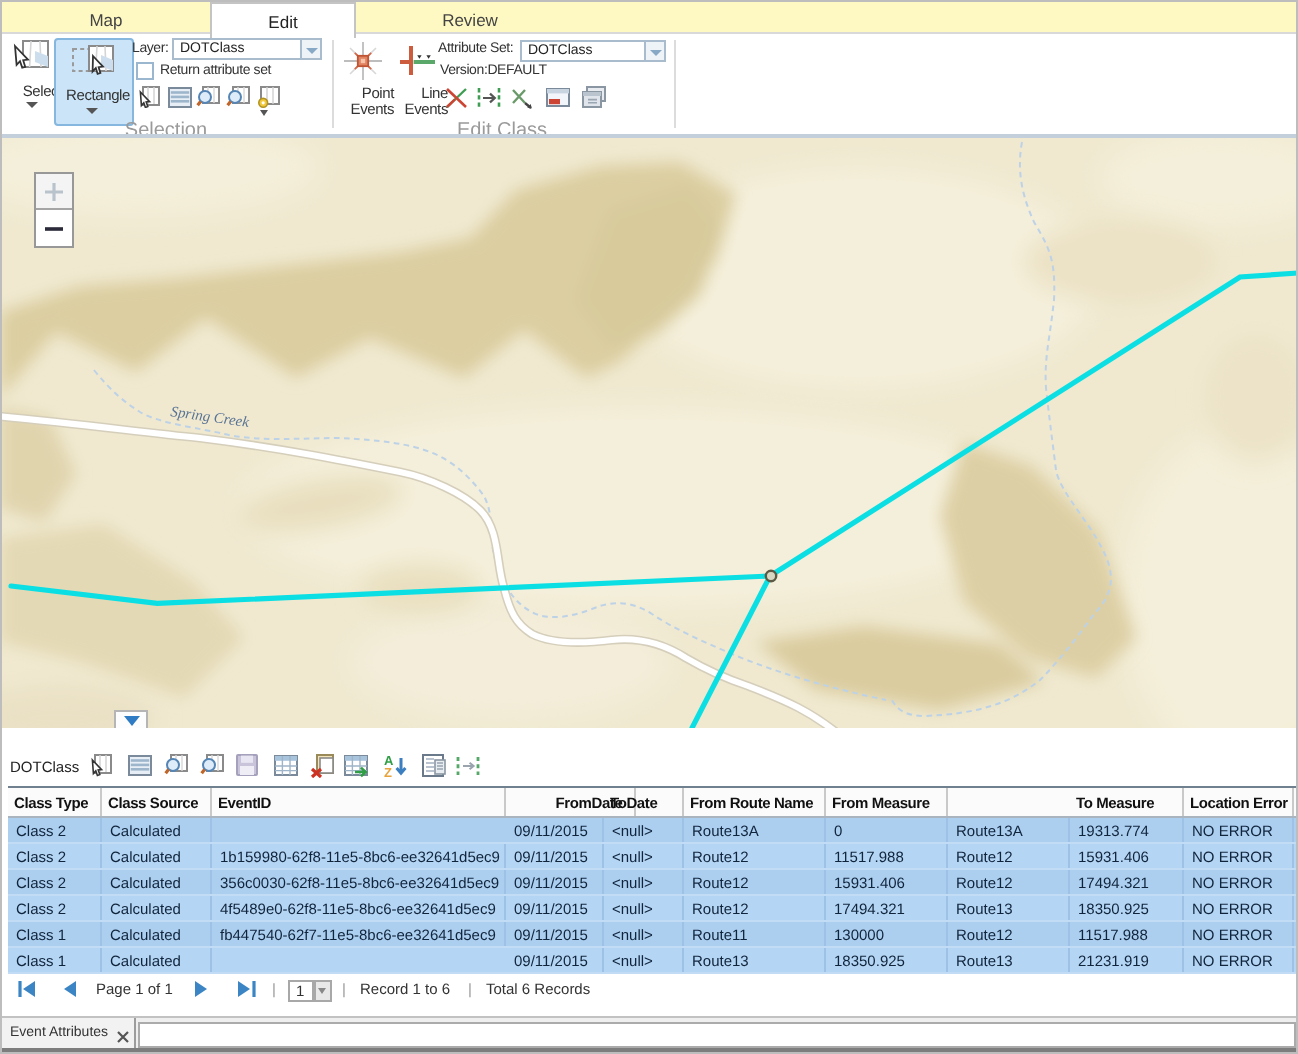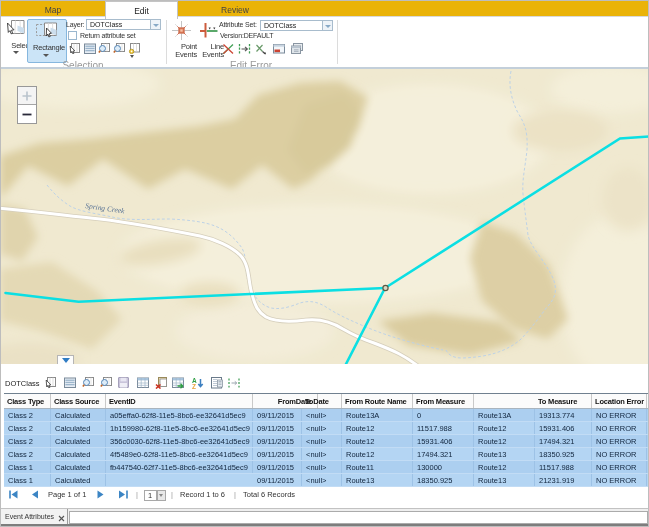--- a/index.html
+++ b/index.html
@@ -1,19 +1,19 @@
 <!DOCTYPE html>
 <html><head>
 <meta charset="utf-8">
 <style>
 * { margin:0; padding:0; box-sizing:border-box; }
 html,body { width:649px; height:527px; overflow:hidden; }
 body { font-family:"Liberation Sans", sans-serif; position:relative; background:#fff; }
 .abs { position:absolute; }
-#tabrow { position:absolute; left:0; top:0; width:649px; height:17px; background:#eab308; border-top:1px solid #d7d7d7; border-bottom:1px solid #d9d9d9; }
+#tabrow { position:absolute; left:0; top:0; width:649px; height:17px; background:#fef9c3; border-top:1px solid #d7d7d7; border-bottom:1px solid #d9d9d9; }
 .rtab { position:absolute; top:0; height:17px; font-size:8.5px; color:#444; text-align:center; line-height:18px; }
 #tab-edit { left:105px; width:73px; background:#fff; border:1px solid #c4c4c4; border-bottom:none; height:18px; color:#222; z-index:2; }
 #ribbon { position:absolute; left:0; top:18px; width:649px; height:49px; background:#fff; }
 .rsep { position:absolute; top:2px; height:44px; width:1px; background:#dcdcdc; }
 .grouplabel { position:absolute; top:42px; font-size:10px; color:#9a9a9a; text-align:center; }
 .btnlabel { position:absolute; font-size:7.5px; letter-spacing:-0.2px; color:#333; text-align:right; line-height:7.6px; }
 .downarr { position:absolute; width:0; height:0; border-left:3px solid transparent; border-right:3px solid transparent; border-top:3px solid #555; }
 .ddbox { position:absolute; height:11px; background:#fff; border:1px solid #a8bccd; font-size:7px; color:#222; line-height:10px; padding-left:3px; }
 .ddarr { position:absolute; height:11px; width:11px; background:#eef3f8; border:1px solid #a8bccd; }
 .ddarr:after { content:""; position:absolute; left:2px; top:4px; width:0; height:0; border-left:3px solid transparent; border-right:3px solid transparent; border-top:3px solid #88a9c6; }
@@ -144,21 +144,21 @@
       <rect x="0.5" y="1.5" width="11" height="8.5" fill="#f2f6fa" stroke="#7a8a9a"></rect>
       <rect x="0.5" y="1.5" width="11" height="2.2" fill="#c8d4e0"></rect>
       <rect x="1.5" y="6.5" width="5.5" height="2.6" fill="#cc4433"></rect>
     </svg>
     <svg style="position:absolute;left:291px;top:25px" width="12" height="11" viewBox="0 0 12 11">
       <rect x="2.5" y="0.5" width="9" height="7" fill="#e8ecf0" stroke="#8a96a2"></rect>
       <rect x="0.5" y="3" width="9" height="7.5" fill="#dfe5ea" stroke="#8a96a2"></rect>
       <rect x="0.5" y="3" width="9" height="2" fill="#b9c4cf"></rect>
       <path d="M3 6.8 H7.5 M3 8.4 H7.5" stroke="#9aa6b2" stroke-width="0.8"></path>
     </svg>
-    <div class="grouplabel" style="left:218px;width:66px;">Edit Error</div>
+    <div class="grouplabel" style="left:218px;width:66px;">Edit Class</div>
     <div class="rsep" style="left:337px;"></div>
   </div>
 <div class="abs" style="left:0;top:67px;width:649px;height:2px;background:#c3cfda;"></div>
 <div id="map">
 <svg width="649" height="295" viewBox="0 0 649 295" style="position:absolute;left:0;top:0;">
       <defs>
         <filter id="b8" x="-50%" y="-50%" width="200%" height="200%">
           <feGaussianBlur stdDeviation="6"></feGaussianBlur>
         </filter>
         <filter id="b4" x="-50%" y="-50%" width="200%" height="200%">
@@ -281,21 +281,20 @@
       <div class="hc" style="left:338px;width:71px;">From Route Name</div>
       <div class="hc" style="left:409px;width:61px;">From Measure</div>
       <div class="hc" style="left:470px;width:61px;margin-top:36px;">To Route Name</div>
       <div class="hc" style="left:531px;width:57px;">To Measure</div>
       <div class="hc" style="left:588px;width:55px;">Location Error</div>
     </div>
 <div id="tbody">
       <div class="row">
         <div class="cell" style="left:0px;width:47px;">Class 2</div>
         <div class="cell" style="left:47px;width:55px;">Calculated</div>
-        <div class="cell" style="left:102px;width:147px;">a05effa0-62f8-11e5-8bc6-ee32641d5ec9</div>
         <div class="cell" style="left:249px;width:49px;">09/11/2015</div>
         <div class="cell" style="left:298px;width:40px;">&lt;null&gt;</div>
         <div class="cell" style="left:338px;width:71px;">Route13A</div>
         <div class="cell" style="left:409px;width:61px;">0</div>
         <div class="cell" style="left:470px;width:61px;">Route13A</div>
         <div class="cell" style="left:531px;width:57px;">19313.774</div>
         <div class="cell" style="left:588px;width:55px;">NO ERROR</div>
       </div>
       <div class="row alt">
         <div class="cell" style="left:0px;width:47px;">Class 2</div>

